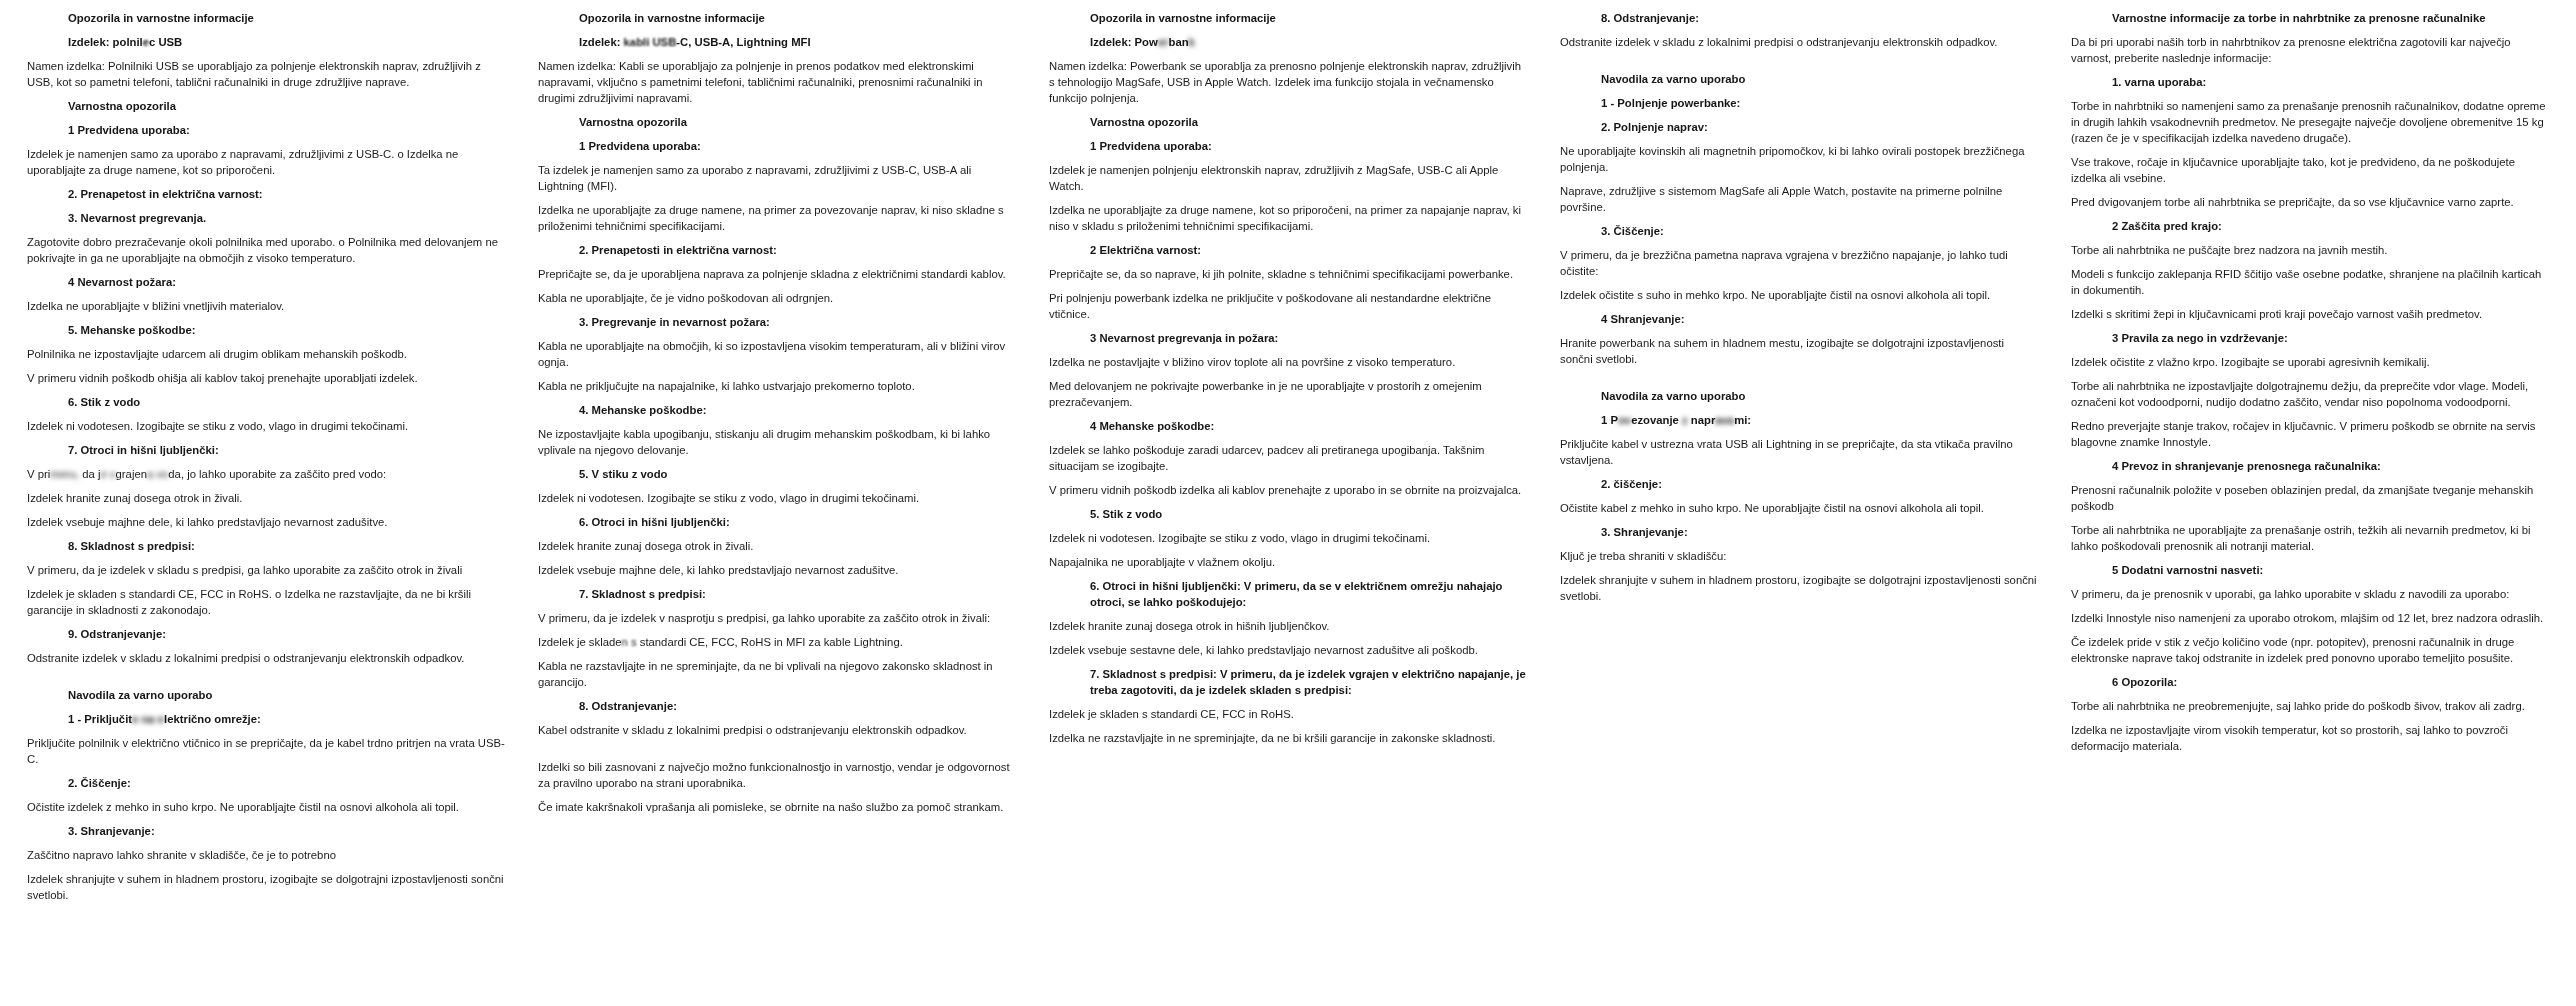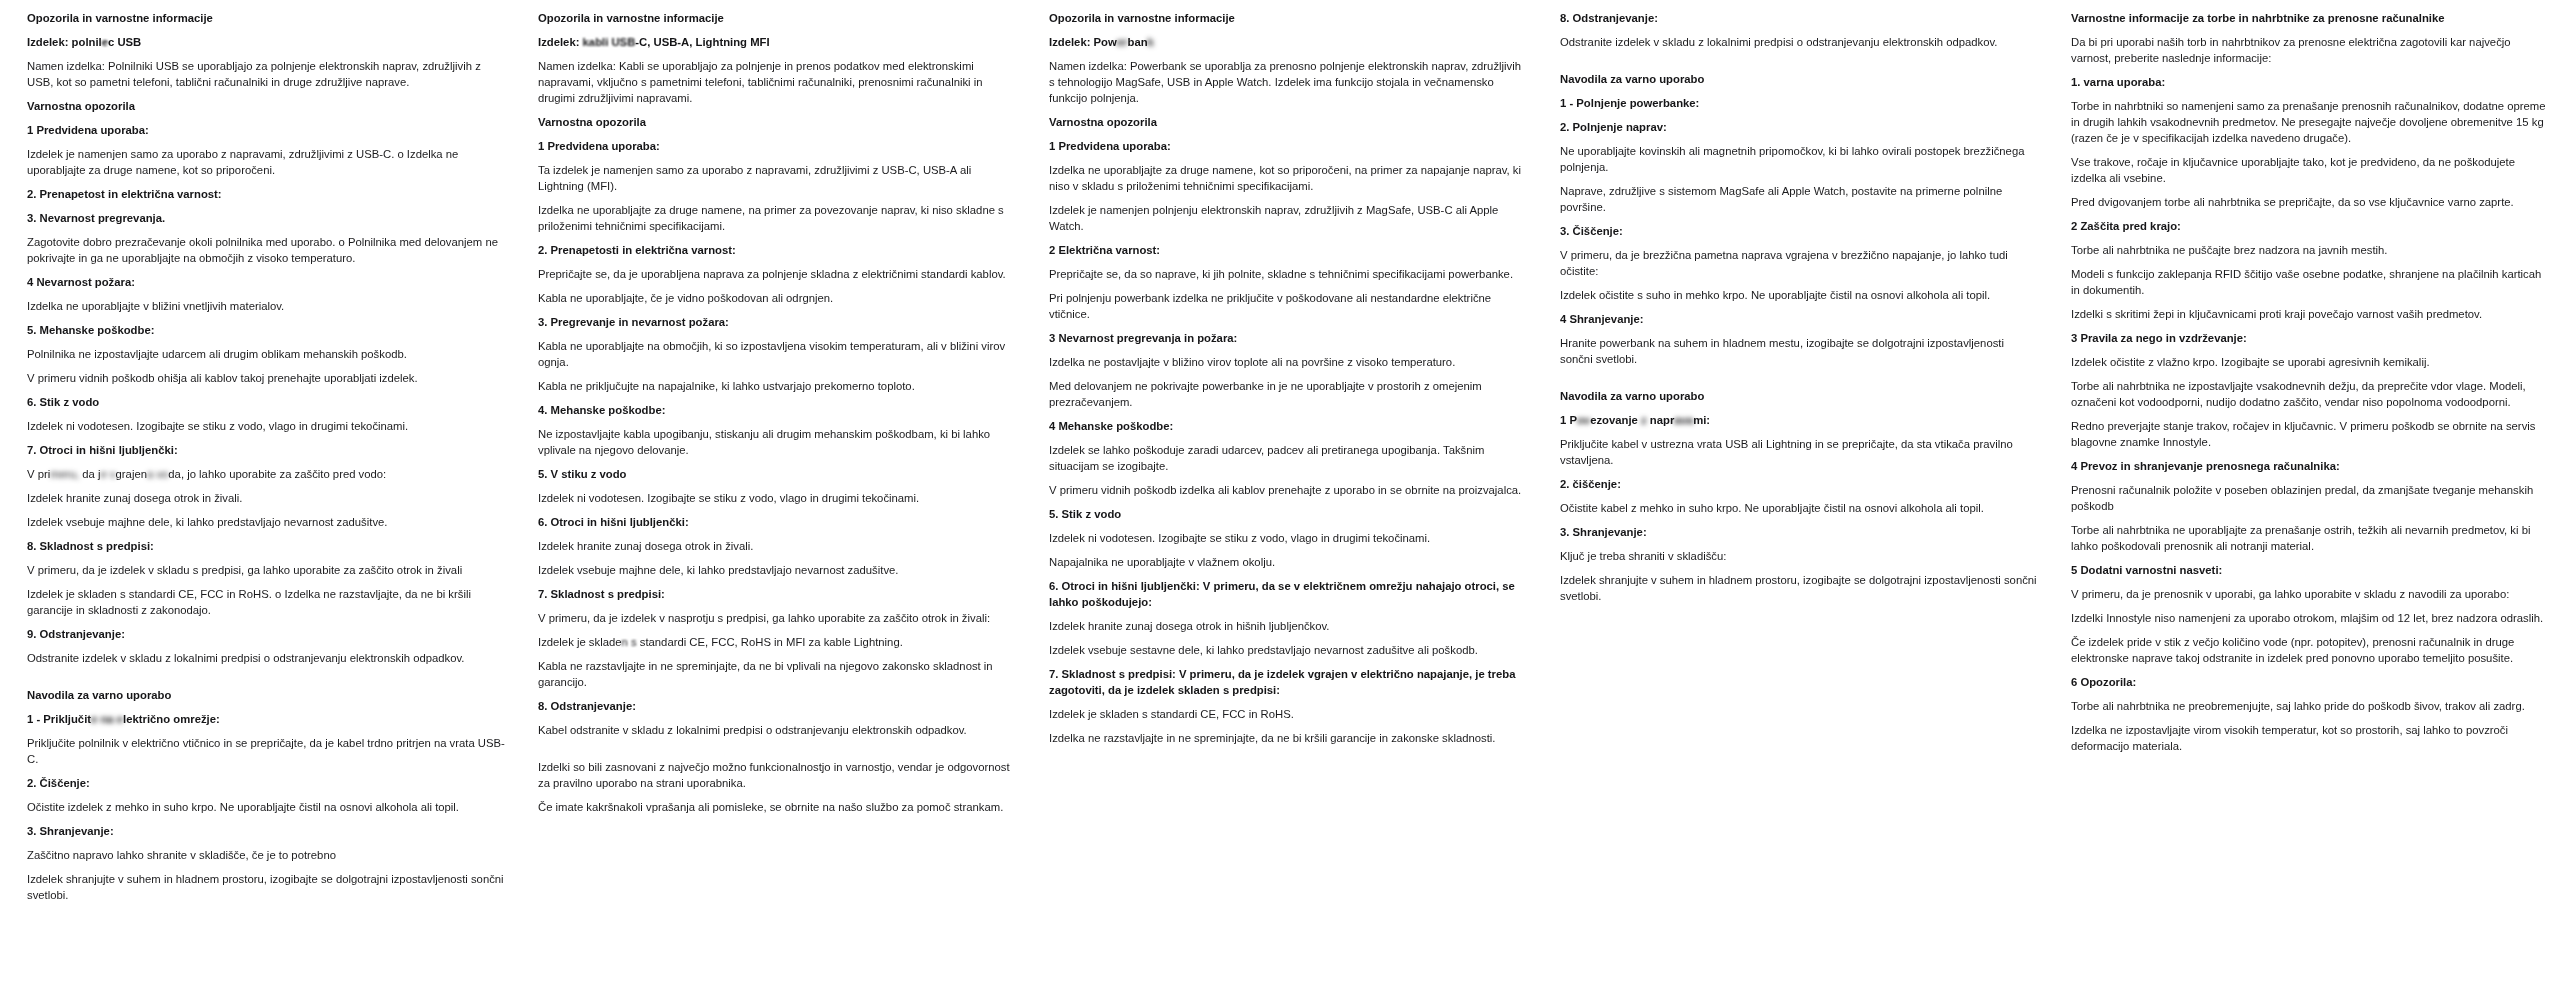--- a/index.html
+++ b/index.html
@@ -13,21 +13,21 @@
   #doc{
     display:grid;
     grid-template-columns:repeat(5,1fr);
     column-gap:32px;
     padding:9.7px 26px 0 27px;
     box-sizing:border-box;
     height:100%;
   }
   .col{overflow:hidden;}
   .p,.h,.title{margin:0 0 8px 0;}
-  .h,.title{font-weight:700;color:#161618;}
+  .h,.title{font-weight:700;color:#161618;margin-left:41px;}
   .gap{margin-top:21px;}
   .blur{filter:blur(2.4px);}
   .blur-light{filter:blur(1.3px);}
 </style>
 </head>
 <body>
 
 <div id="doc">
     <div class="col">
       <div class="title"><span>Opozorila in varnostne informacije</span></div>
@@ -93,22 +93,22 @@
       <div class="p"><span>Kabel odstranite v skladu z lokalnimi predpisi o odstranjevanju elektronskih odpadkov.</span></div>
       <div class="p gap"><span>Izdelki so bili zasnovani z največjo možno funkcionalnostjo in varnostjo, vendar je odgovornost za pravilno uporabo na strani uporabnika.</span></div>
       <div class="p"><span>Če imate kakršnakoli vprašanja ali pomisleke, se obrnite na našo službo za pomoč strankam.</span></div>
     </div>
     <div class="col">
       <div class="title"><span>Opozorila in varnostne informacije</span></div>
       <div class="h"><span>Izdelek: Pow</span><span class="blur">er</span><span>ban</span><span class="blur">k</span></div>
       <div class="p"><span>Namen izdelka: Powerbank se uporablja za prenosno polnjenje elektronskih naprav, združljivih s tehnologijo MagSafe, USB in Apple Watch. Izdelek ima funkcijo stojala in večnamensko funkcijo polnjenja.</span></div>
       <div class="h"><span>Varnostna opozorila</span></div>
       <div class="h"><span>1 Predvidena uporaba:</span></div>
+      <div class="p"><span>Izdelek je namenjen polnjenju elektronskih naprav, združljivih z MagSafe, USB-C ali Apple Watch.</span></div>
       <div class="p"><span>Izdelka ne uporabljajte za druge namene, kot so priporočeni, na primer za napajanje naprav, ki niso v skladu s priloženimi tehničnimi specifikacijami.</span></div>
-      <div class="p"><span>Izdelek je namenjen polnjenju elektronskih naprav, združljivih z MagSafe, USB-C ali Apple Watch.</span></div>
       <div class="h"><span>2 Električna varnost:</span></div>
       <div class="p"><span>Prepričajte se, da so naprave, ki jih polnite, skladne s tehničnimi specifikacijami powerbanke.</span></div>
       <div class="p"><span>Pri polnjenju powerbank izdelka ne priključite v poškodovane ali nestandardne električne vtičnice.</span></div>
       <div class="h"><span>3 Nevarnost pregrevanja in požara:</span></div>
       <div class="p"><span>Izdelka ne postavljajte v bližino virov toplote ali na površine z visoko temperaturo.</span></div>
       <div class="p"><span>Med delovanjem ne pokrivajte powerbanke in je ne uporabljajte v prostorih z omejenim prezračevanjem.</span></div>
       <div class="h"><span>4 Mehanske poškodbe:</span></div>
       <div class="p"><span>Izdelek se lahko poškoduje zaradi udarcev, padcev ali pretiranega upogibanja. Takšnim situacijam se izogibajte.</span></div>
       <div class="p"><span>V primeru vidnih poškodb izdelka ali kablov prenehajte z uporabo in se obrnite na proizvajalca.</span></div>
       <div class="h"><span>5. Stik z vodo</span></div>
@@ -149,21 +149,21 @@
       <div class="h"><span>1. varna uporaba:</span></div>
       <div class="p"><span>Torbe in nahrbtniki so namenjeni samo za prenašanje prenosnih računalnikov, dodatne opreme in drugih lahkih vsakodnevnih predmetov. Ne presegajte največje dovoljene obremenitve 15 kg (razen če je v specifikacijah izdelka navedeno drugače).</span></div>
       <div class="p"><span>Vse trakove, ročaje in ključavnice uporabljajte tako, kot je predvideno, da ne poškodujete izdelka ali vsebine.</span></div>
       <div class="p"><span>Pred dvigovanjem torbe ali nahrbtnika se prepričajte, da so vse ključavnice varno zaprte.</span></div>
       <div class="h"><span>2 Zaščita pred krajo:</span></div>
       <div class="p"><span>Torbe ali nahrbtnika ne puščajte brez nadzora na javnih mestih.</span></div>
       <div class="p"><span>Modeli s funkcijo zaklepanja RFID ščitijo vaše osebne podatke, shranjene na plačilnih karticah in dokumentih.</span></div>
       <div class="p"><span>Izdelki s skritimi žepi in ključavnicami proti kraji povečajo varnost vaših predmetov.</span></div>
       <div class="h"><span>3 Pravila za nego in vzdrževanje:</span></div>
       <div class="p"><span>Izdelek očistite z vlažno krpo. Izogibajte se uporabi agresivnih kemikalij.</span></div>
-      <div class="p"><span>Torbe ali nahrbtnika ne izpostavljajte vsakodnevnih dežju, da preprečite vdor vlage. Modeli, označeni kot vodoodporni, nudijo dodatno zaščito, vendar niso popolnoma vodoodporni.</span></div>
+      <div class="p"><span>Torbe ali nahrbtnika ne izpostavljajte dolgotrajnemu dežju, da preprečite vdor vlage. Modeli, označeni kot vodoodporni, nudijo dodatno zaščito, vendar niso popolnoma vodoodporni.</span></div>
       <div class="p"><span>Redno preverjajte stanje trakov, ročajev in ključavnic. V primeru poškodb se obrnite na servis blagovne znamke Innostyle.</span></div>
       <div class="h"><span>4 Prevoz in shranjevanje prenosnega računalnika:</span></div>
       <div class="p"><span>Prenosni računalnik položite v poseben oblazinjen predal, da zmanjšate tveganje mehanskih poškodb</span></div>
       <div class="p"><span>Torbe ali nahrbtnika ne uporabljajte za prenašanje ostrih, težkih ali nevarnih predmetov, ki bi lahko poškodovali prenosnik ali notranji material.</span></div>
       <div class="h"><span>5 Dodatni varnostni nasveti:</span></div>
       <div class="p"><span>V primeru, da je prenosnik v uporabi, ga lahko uporabite v skladu z navodili za uporabo:</span></div>
       <div class="p"><span>Izdelki Innostyle niso namenjeni za uporabo otrokom, mlajšim od 12 let, brez nadzora odraslih.</span></div>
       <div class="p"><span>Če izdelek pride v stik z večjo količino vode (npr. potopitev), prenosni računalnik in druge elektronske naprave takoj odstranite in izdelek pred ponovno uporabo temeljito posušite.</span></div>
       <div class="h"><span>6 Opozorila:</span></div>
       <div class="p"><span>Torbe ali nahrbtnika ne preobremenjujte, saj lahko pride do poškodb šivov, trakov ali zadrg.</span></div>

